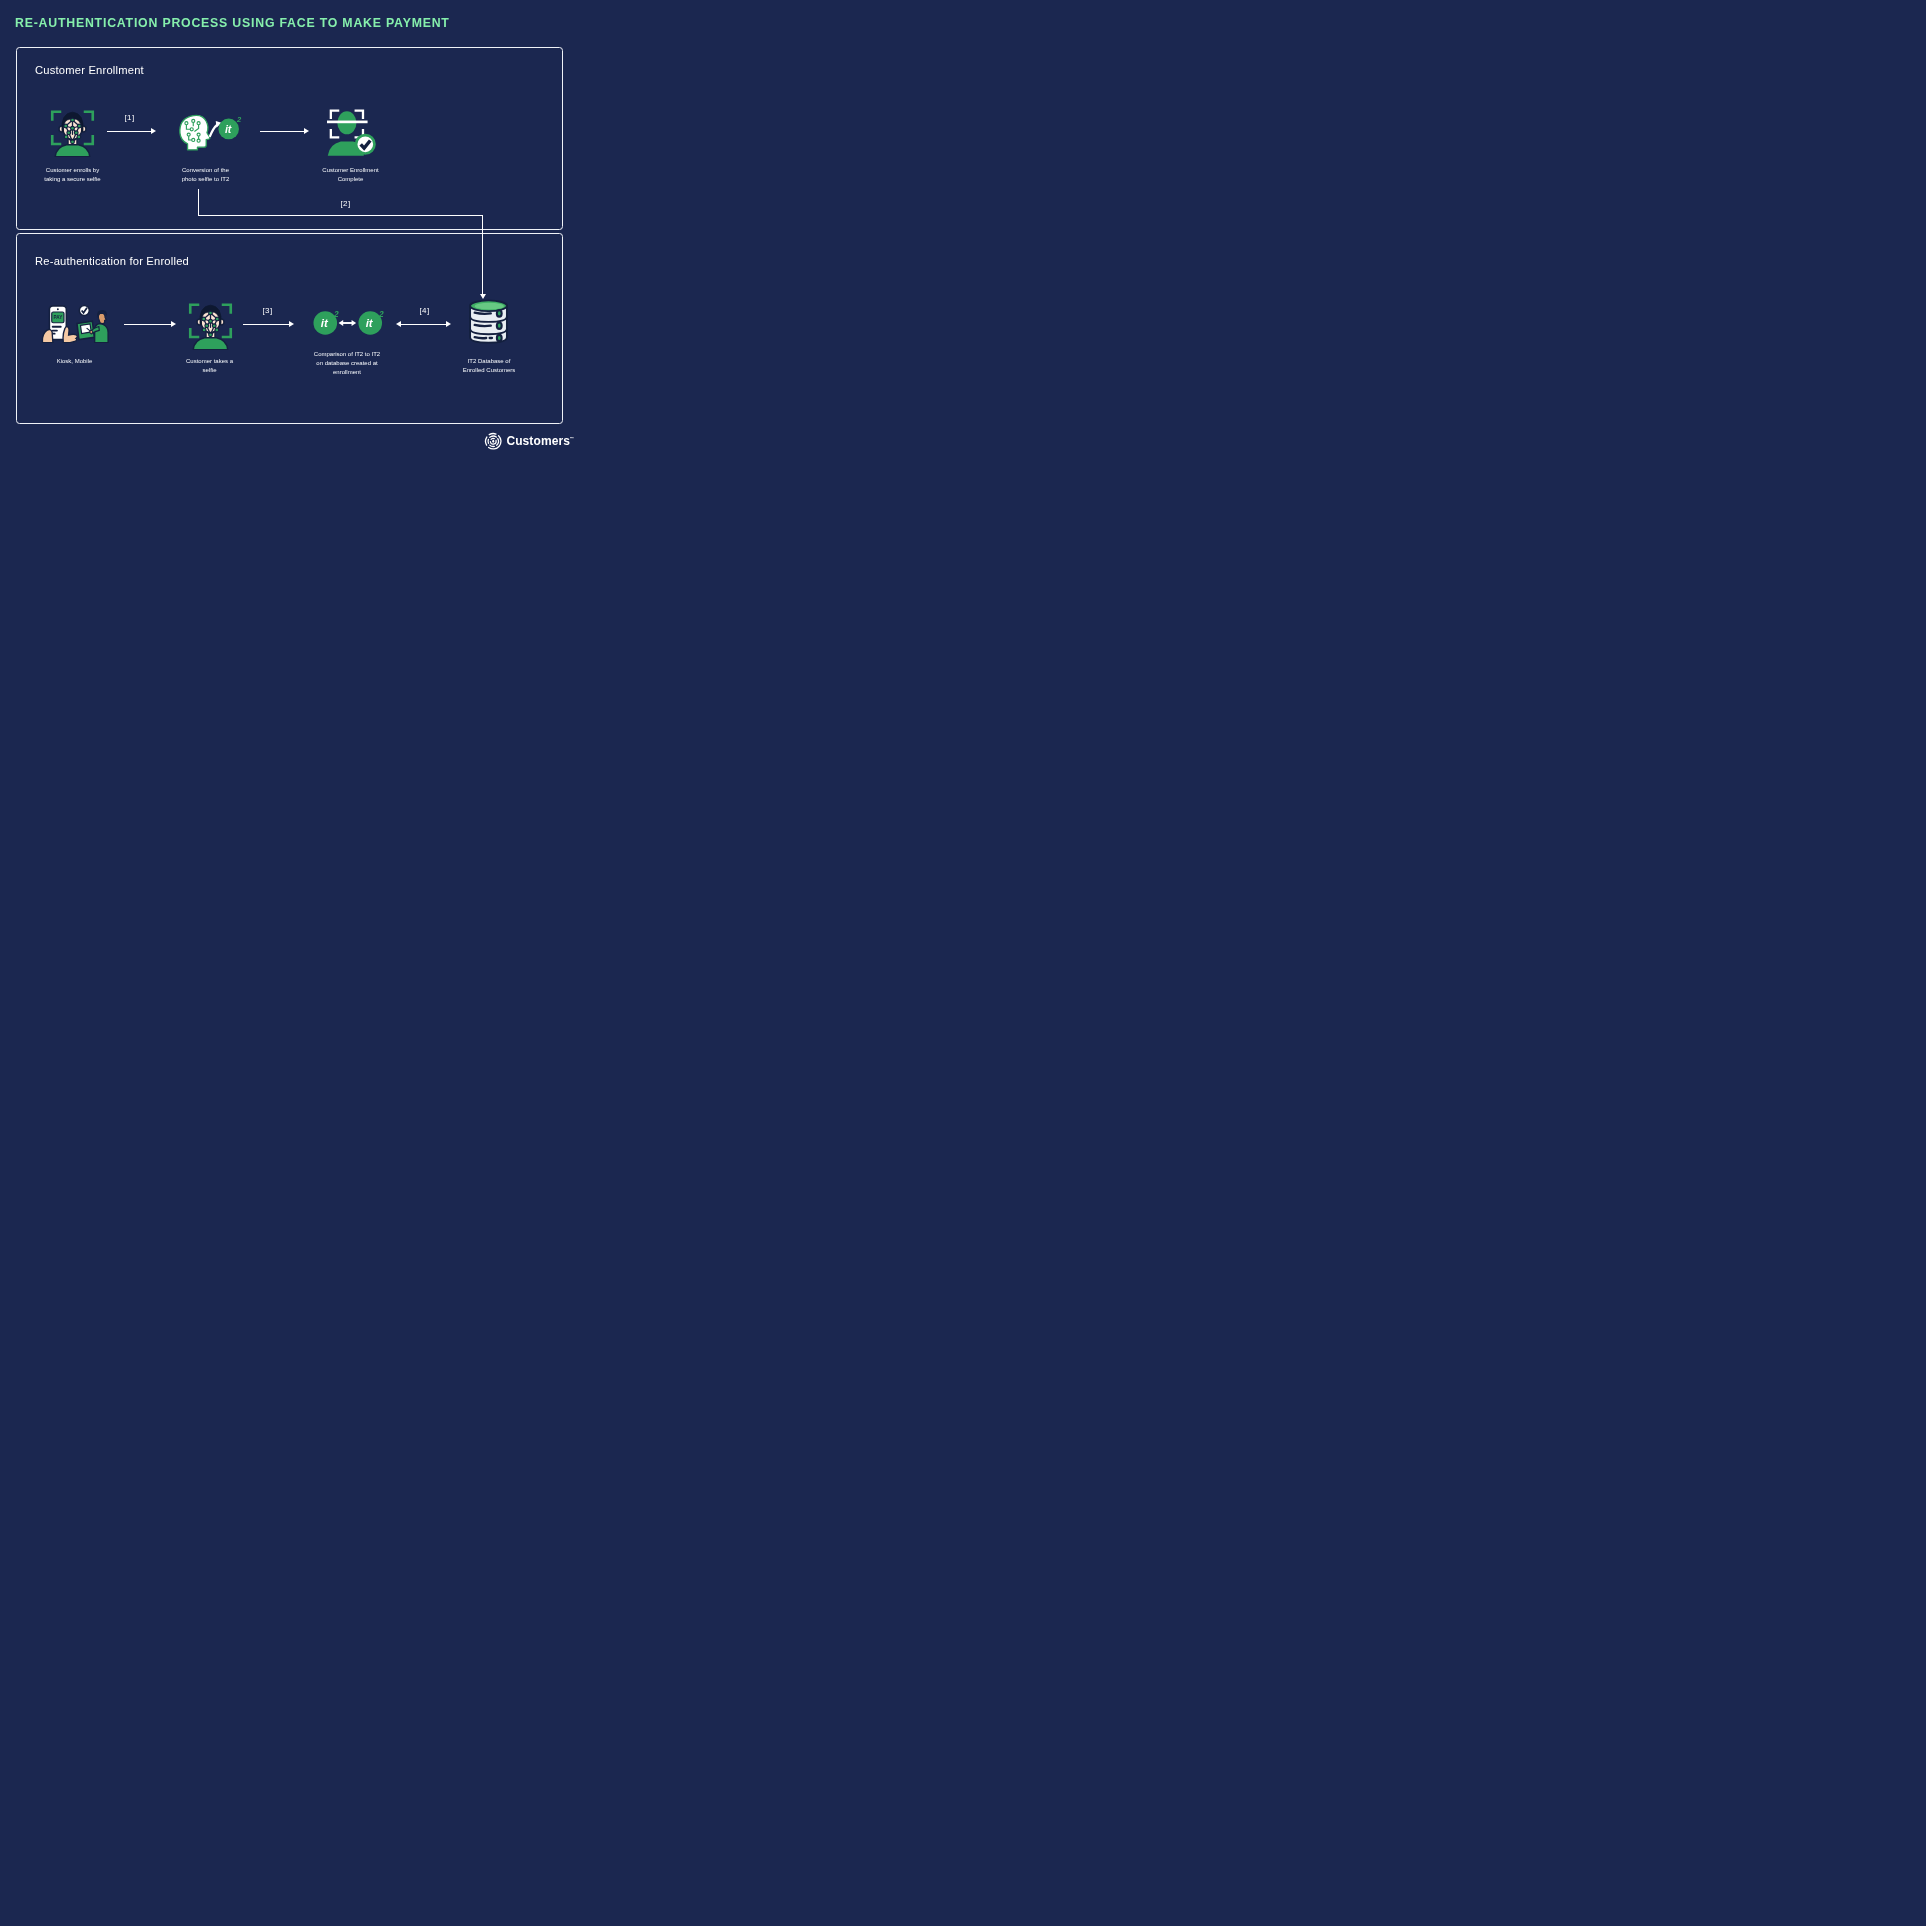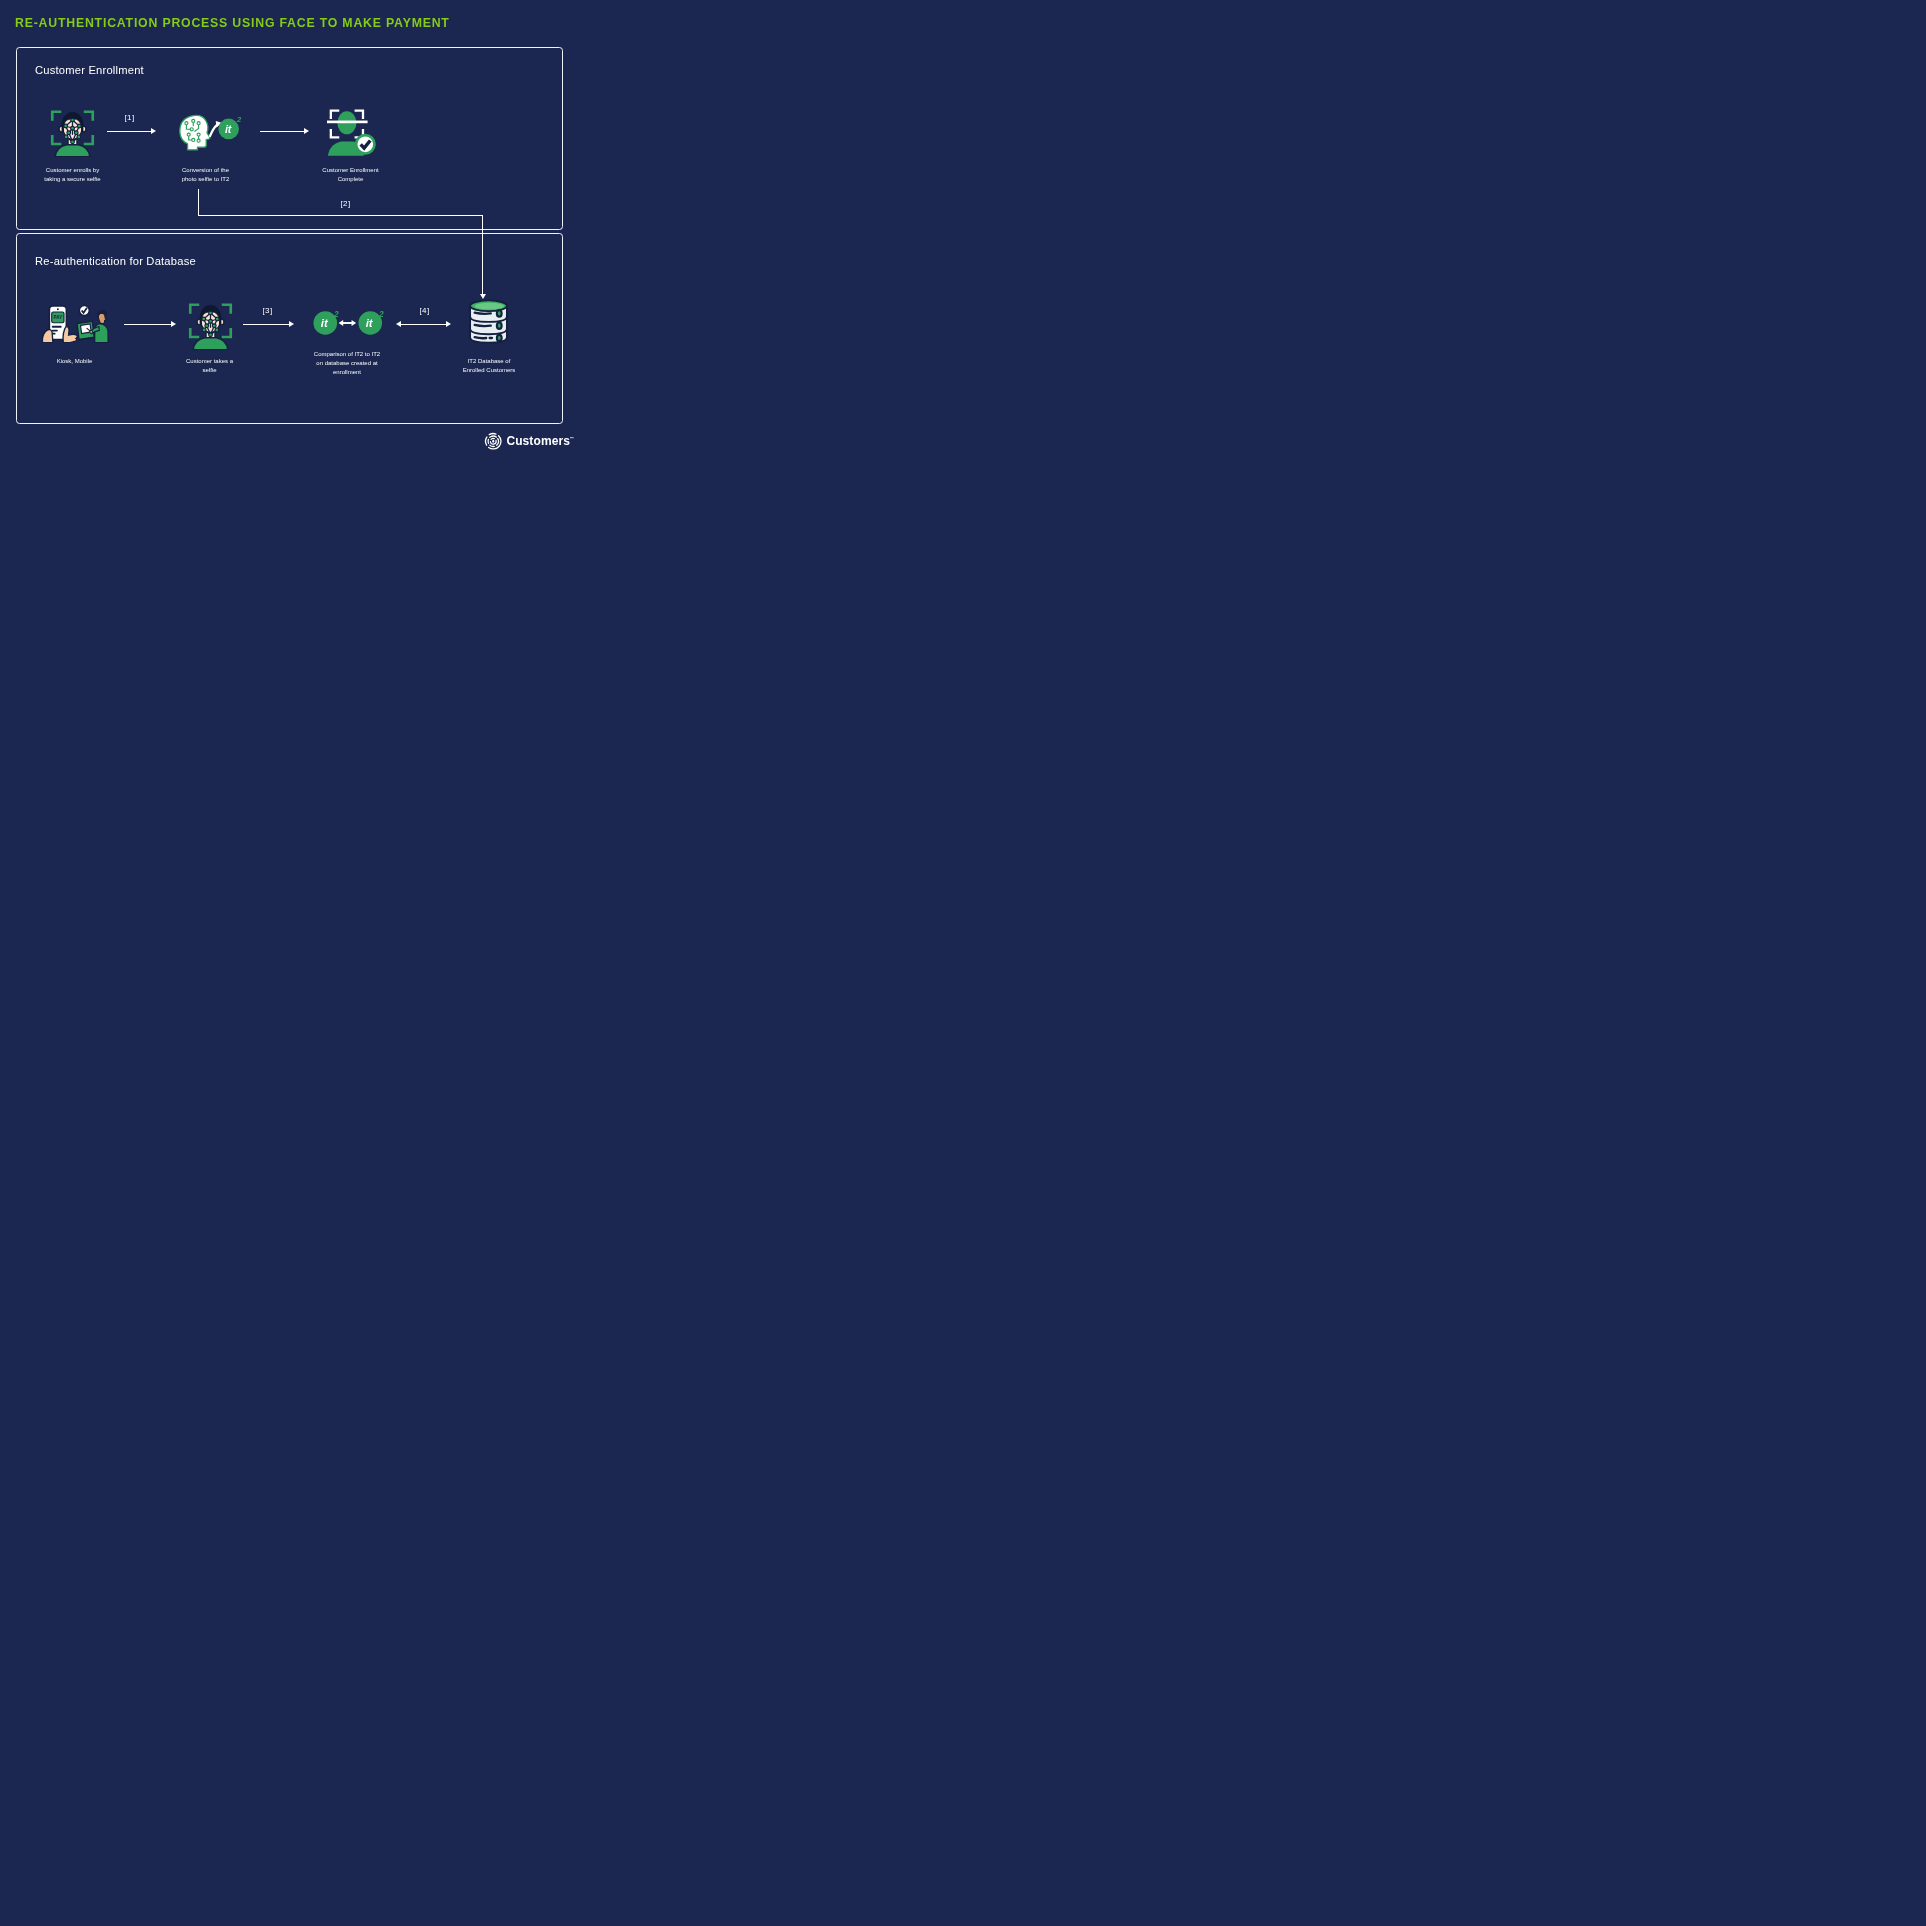--- a/index.html
+++ b/index.html
@@ -1,18 +1,18 @@
 <!DOCTYPE html>
 <html style="font-size:6.2px"><head>
 <meta charset="utf-8">
 <style>
   html,body{margin:0;padding:0;background:#1B2750;}
   body{font-family:"Liberation Sans", sans-serif;color:#FAFBFD;}
   .canvas{position:relative;width:578px;height:456px;background:#1B2750;overflow:hidden;}
-  .title{position:absolute;left:15px;top:16px;font-size:12.3px;font-weight:bold;letter-spacing:0.8px;color:#84cc16;white-space:nowrap;}
+  .title{position:absolute;left:15px;top:16px;font-size:12.3px;font-weight:bold;letter-spacing:0.8px;color:#86efac;white-space:nowrap;}
   .panel{position:absolute;left:16px;width:545px;border:0.8px solid #EFF2F7;border-radius:3.5px;background:transparent;}
   .panel.one{top:47px;height:181px;}
   .panel.two{top:233px;height:189px;}
   .heading{position:absolute;font-size:11.2px;font-weight:400;letter-spacing:0.2px;color:#FFFFFF;white-space:nowrap;}
   .step-label{position:absolute;font-size:6px;line-height:9.2px;text-align:center;color:#F7F9FC;}
   .bracket-label{position:absolute;font-size:8px;font-weight:500;color:#FFFFFF;text-align:center;letter-spacing:0.4px;}
   .hline{position:absolute;height:1.2px;background:#FFFFFF;}
   .vline{position:absolute;width:1.2px;background:#FFFFFF;}
   .tri-right{position:absolute;width:0;height:0;border-top:3.1px solid transparent;border-bottom:3.1px solid transparent;border-left:5.4px solid #FFFFFF;}
   .tri-left{position:absolute;width:0;height:0;border-top:3.1px solid transparent;border-bottom:3.1px solid transparent;border-right:5.4px solid #FFFFFF;}
@@ -26,21 +26,21 @@
 <body>
 
 <div class="canvas">
 
   <div class="title">RE-AUTHENTICATION PROCESS USING FACE TO MAKE PAYMENT</div>
 
   <div class="panel one"></div>
   <div class="panel two"></div>
 
   <div class="heading" style="left:35px;top:64px;">Customer Enrollment</div>
-  <div class="heading" style="left:35px;top:255px;">Re-authentication for Database</div>
+  <div class="heading" style="left:35px;top:255px;">Re-authentication for Enrolled</div>
 
   <svg class="icon" style="left:50px;top:107px;" width="45" height="50" viewBox="0 0 120 132">
     <g fill="none" stroke="#2EA05C" stroke-width="7">
       <path d="M6,36 V12 H30"></path>
       <path d="M90,12 H114 V36"></path>
       <path d="M6,74 V98 H30"></path>
       <path d="M114,74 V98 H90"></path>
     </g>
     <circle cx="32" cy="58" r="8" fill="#FBE3D2" stroke="#14203F" stroke-width="4"></circle>
     <circle cx="88" cy="58" r="8" fill="#FBE3D2" stroke="#14203F" stroke-width="4"></circle>

